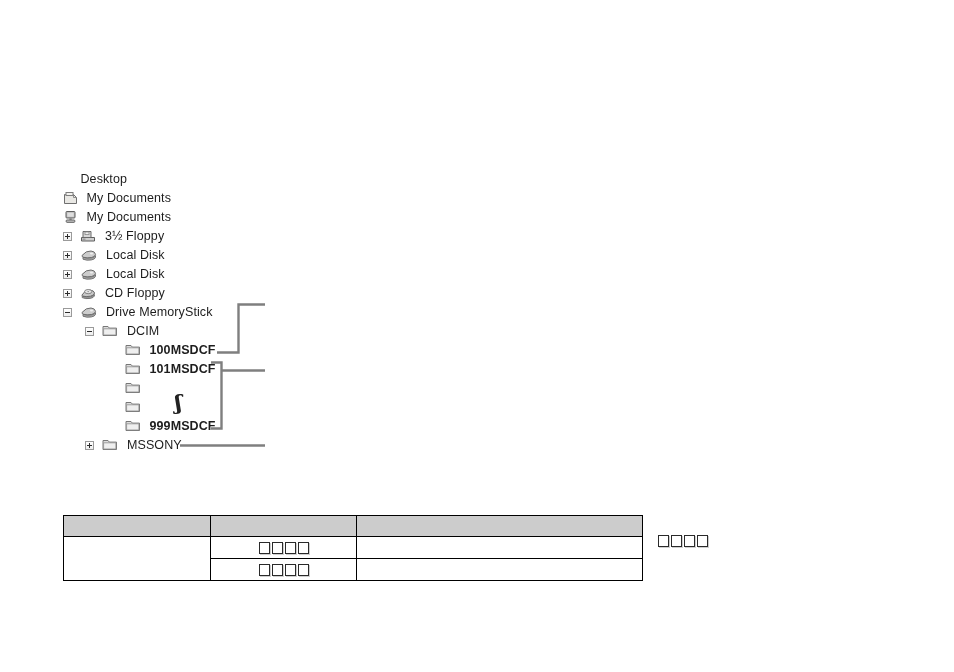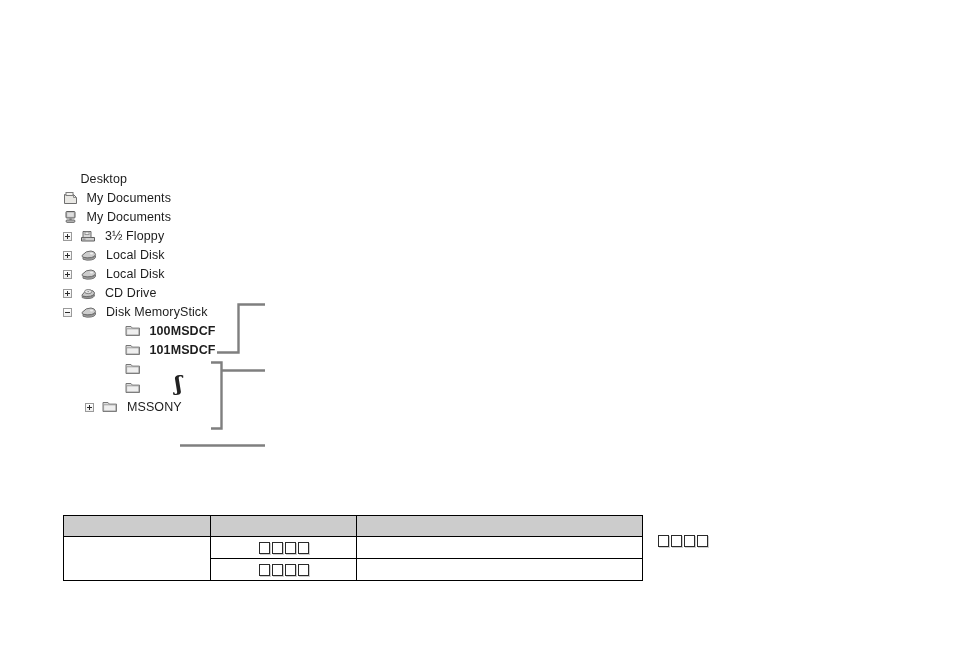--- a/index.html
+++ b/index.html
@@ -228,35 +228,45 @@
   <div class="tree-row ind-1">
     <span class="expander plus"></span>
     <span class="ticon">
       <svg width="16" height="14" viewBox="0 0 16 14">
         <path d="M2 9 q3-5.5 8-5 q4 0.4 4.6 3 q-0.4 2.4-4 3.2 q-5 1-8-0.2 q-1.2-0.5-0.6-1z" fill="#c9c9c9" stroke="#6b6b6b" stroke-width="1"></path>
         <path d="M2.2 10.2 q3.5 1.6 8.3 0.5 q3-0.7 3.9-2.2 v1.5 q-0.8 1.8-4.2 2.4 q-4.8 0.8-8-0.8z" fill="#a5a5a5" stroke="#6b6b6b" stroke-width="0.9"></path>
         <ellipse cx="8.2" cy="5.6" rx="3.6" ry="2.1" fill="#e7e7e7" stroke="#7a7a7a" stroke-width="0.9"></ellipse>
         <ellipse cx="8.2" cy="5.6" rx="0.9" ry="0.6" fill="#8d8d8d"></ellipse>
       </svg>
     </span>
-    <span class="label">CD Drive</span>
+    <span class="label">CD Floppy</span>
   </div>
 
   <div class="tree-row ind-1">
     <span class="expander"></span>
     <span class="ticon">
       <svg width="17" height="14" viewBox="0 0 17 14">
         <path d="M2 7.5 q4-5 9-4.5 q4 0.4 4.5 3.3 q-0.2 2.4-3.8 3.2 q-5 1-8.5-0.3 q-1.6-0.6-1.2-1.7z" fill="#cdcdcd" stroke="#6b6b6b" stroke-width="1"></path>
         <path d="M3 9.3 q4 1.7 9 0.6 q3-0.7 3.5-2.3 v1.8 q-0.6 1.9-4 2.5 q-5 0.9-8.5-0.7z" fill="#a9a9a9" stroke="#6b6b6b" stroke-width="0.9"></path>
         <ellipse cx="11.5" cy="5.6" rx="1.6" ry="0.9" fill="#efefef"></ellipse>
       </svg>
     </span>
-    <span class="label">Disk MemoryStick</span>
-  </div>
-
+    <span class="label">Drive MemoryStick</span>
+  </div>
+
+  <div class="tree-row ind-2">
+    <span class="expander"></span>
+    <span class="ticon">
+      <svg width="16" height="13" viewBox="0 0 16 13">
+        <path d="M1 2.5 h5 l1.4 1.6 h7.1 v7.4 h-13.5 z" fill="#dcdcdc" stroke="#777777" stroke-width="1"></path>
+        <path d="M1.6 4.8 h12.3 v6.2 h-12.3 z" fill="#efefef" stroke="#8c8c8c" stroke-width="0.8"></path>
+      </svg>
+    </span>
+    <span class="label">DCIM</span>
+  </div>
 
   <div class="tree-row ind-4">
     <span class="ticon">
       <svg width="16" height="13" viewBox="0 0 16 13">
         <path d="M1 2.5 h5 l1.4 1.6 h7.1 v7.4 h-13.5 z" fill="#dcdcdc" stroke="#777777" stroke-width="1"></path>
         <path d="M1.6 4.8 h12.3 v6.2 h-12.3 z" fill="#efefef" stroke="#8c8c8c" stroke-width="0.8"></path>
       </svg>
     </span>
     <span class="label">100MSDCF</span>
   </div>
@@ -285,20 +295,29 @@
     <span class="ticon">
       <svg width="16" height="13" viewBox="0 0 16 13">
         <path d="M1 2.5 h5 l1.4 1.6 h7.1 v7.4 h-13.5 z" fill="#dcdcdc" stroke="#777777" stroke-width="1"></path>
         <path d="M1.6 4.8 h12.3 v6.2 h-12.3 z" fill="#efefef" stroke="#8c8c8c" stroke-width="0.8"></path>
       </svg>
     </span>
     <span class="label"></span>
     <span class="squiggle">ʃ</span>
   </div>
 
+  <div class="tree-row ind-4">
+    <span class="ticon">
+      <svg width="16" height="13" viewBox="0 0 16 13">
+        <path d="M1 2.5 h5 l1.4 1.6 h7.1 v7.4 h-13.5 z" fill="#dcdcdc" stroke="#777777" stroke-width="1"></path>
+        <path d="M1.6 4.8 h12.3 v6.2 h-12.3 z" fill="#efefef" stroke="#8c8c8c" stroke-width="0.8"></path>
+      </svg>
+    </span>
+    <span class="label">999MSDCF</span>
+  </div>
 
   <div class="tree-row ind-2">
     <span class="expander plus"></span>
     <span class="ticon">
       <svg width="16" height="13" viewBox="0 0 16 13">
         <path d="M1 2.5 h5 l1.4 1.6 h7.1 v7.4 h-13.5 z" fill="#dcdcdc" stroke="#777777" stroke-width="1"></path>
         <path d="M1.6 4.8 h12.3 v6.2 h-12.3 z" fill="#efefef" stroke="#8c8c8c" stroke-width="0.8"></path>
       </svg>
     </span>
     <span class="label">MSSONY</span>

